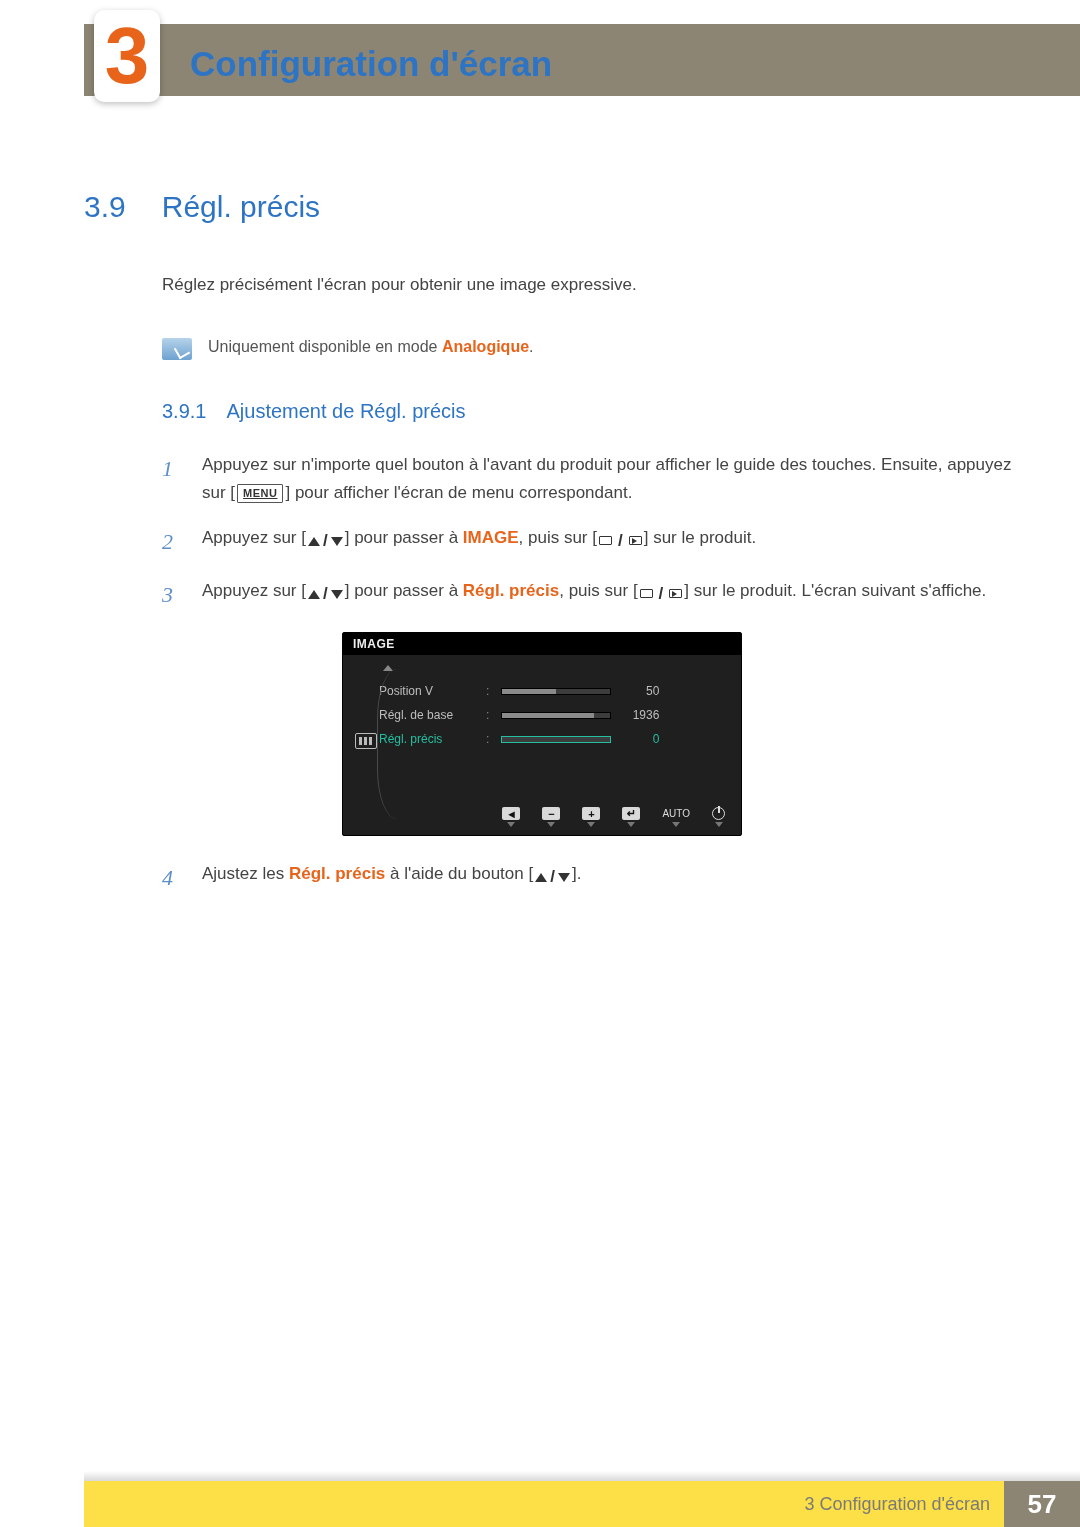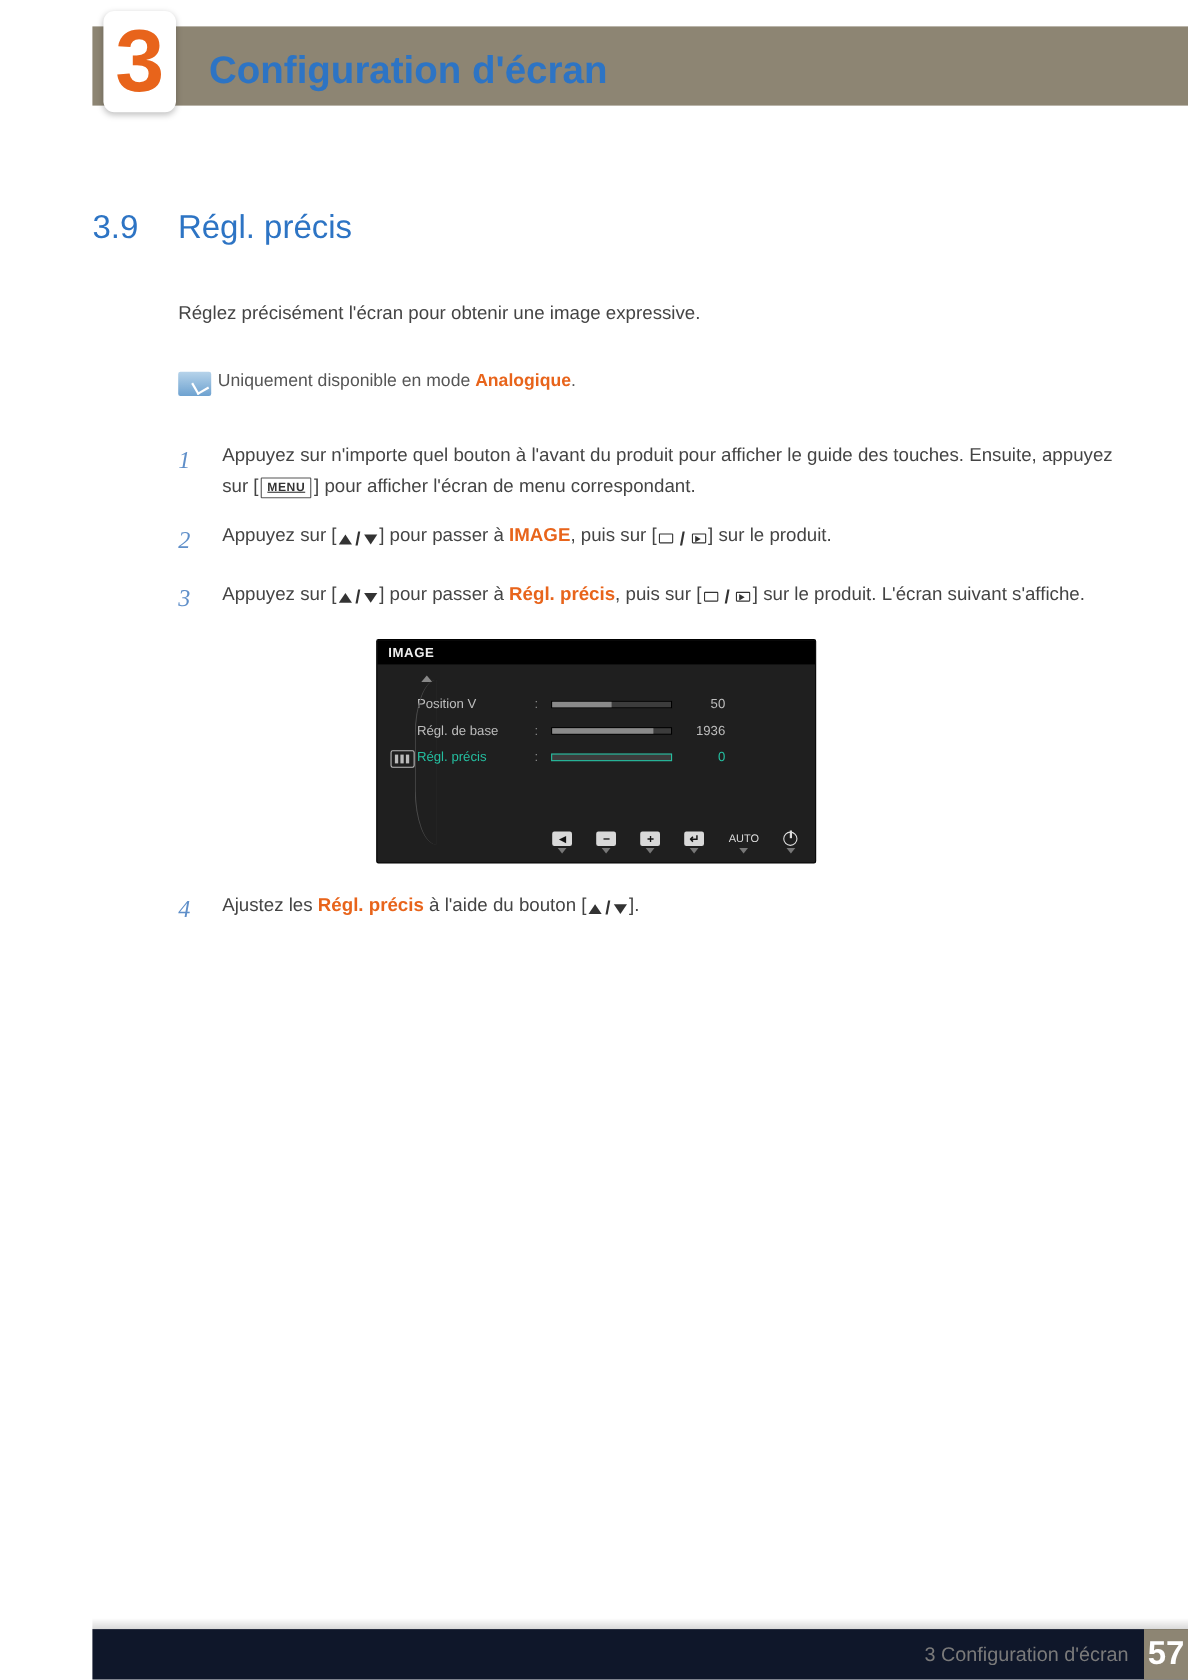--- a/index.html
+++ b/index.html
@@ -53,21 +53,21 @@
   }
 
   .h2-row { display: flex; gap: 36px; margin-bottom: 48px; }
   .h2-num { font-size: 30px; color: #2d74c4; font-weight: 400; }
   .h2-txt { font-size: 30px; color: #2d74c4; font-weight: 400; }
 
   .body-indent { margin-left: 78px; }
 
   .p-intro { font-size: 17px; color: #444; margin-bottom: 40px; line-height: 1.55; }
 
-  .note-row { display: flex; align-items: flex-start; gap: 6px; margin-bottom: 40px; }
+  .note-row { display: flex; align-items: flex-start; gap: 16px; margin-bottom: 40px; }
   .note-icon {
     width: 30px; height: 22px;
     background: linear-gradient(#b6d3ea,#6ea2d0);
     border-radius: 2px;
     position: relative;
     flex: 0 0 auto;
   }
   .note-icon::after{
     content:""; position:absolute; right:4px; bottom:3px;
     width:10px; height:10px; border-left:2px solid #fff; border-bottom:2px solid #fff;
@@ -152,29 +152,29 @@
     display:flex; align-items:center; justify-content:center; color:#111;
     font-size:11px; font-weight:700;
   }
   .osd-btn .glyph.txt { width:auto; background:none; color:#ddd; font-size:10px; font-weight:400; padding:0; height:13px;}
   .osd-btn .glyph.power { background:none; width:13px; height:13px; border:1.5px solid #ddd; border-radius:50%; position:relative;}
   .osd-btn .glyph.power::after{content:"";position:absolute;left:5px;top:-2px;width:1.5px;height:7px;background:#ddd;}
   .osd-btn .tri { width:0;height:0;border-left:4px solid transparent;border-right:4px solid transparent;border-top:5px solid #777;}
 
   .footer {
     position:absolute; left:84px; right:0; bottom:0; height:46px;
-    background:#0f172a;
+    background:#fde047;
   }
   .footer-inner {
     position:absolute; right:0; top:0; bottom:0; display:flex; align-items:center;
   }
   .footer-text { color:#7a7a7a; font-size:18px; margin-right:14px; }
   .footer-page {
-    background:#8d8573; color:#fff; font-weight:700; font-size:30px;
-    width:40px; height:46px; display:flex; align-items:center; justify-content:center;
+    background:#8d8573; color:#fff; font-weight:700; font-size:26px;
+    width:76px; height:46px; display:flex; align-items:center; justify-content:center;
   }
   .footer-shadow{
     position:absolute; left:84px; right:0; bottom:46px; height:10px;
     background:linear-gradient(to top, rgba(0,0,0,0.15), rgba(0,0,0,0));
   }
 </style>
 </head>
 <body>
 
 <div class="top-bar"></div>
@@ -193,20 +193,24 @@
   <div class="body-indent">
     <p class="p-intro">Réglez précisément l'écran pour obtenir une image expressive.</p>
 
     <div class="note-row">
       <span class="note-icon"></span>
       <span class="note-text">
         <span>Uniquement disponible en mode </span><span class="em-orange">Analogique</span><span>.</span>
       </span>
     </div>
 
+    <div class="h3-row">
+      <span class="h3-num">3.9.1</span>
+      <span class="h3-txt">Ajustement de Régl. précis</span>
+    </div>
 
     <div class="steps">
 
       <div class="step">
         <span class="num">1</span>
         <span class="txt">
           <span>Appuyez sur n'importe quel bouton à l'avant du produit pour afficher le guide des touches. Ensuite, appuyez sur [</span><span class="inline-box">MENU</span><span>] pour afficher l'écran de menu correspondant.</span>
         </span>
       </div>
 

